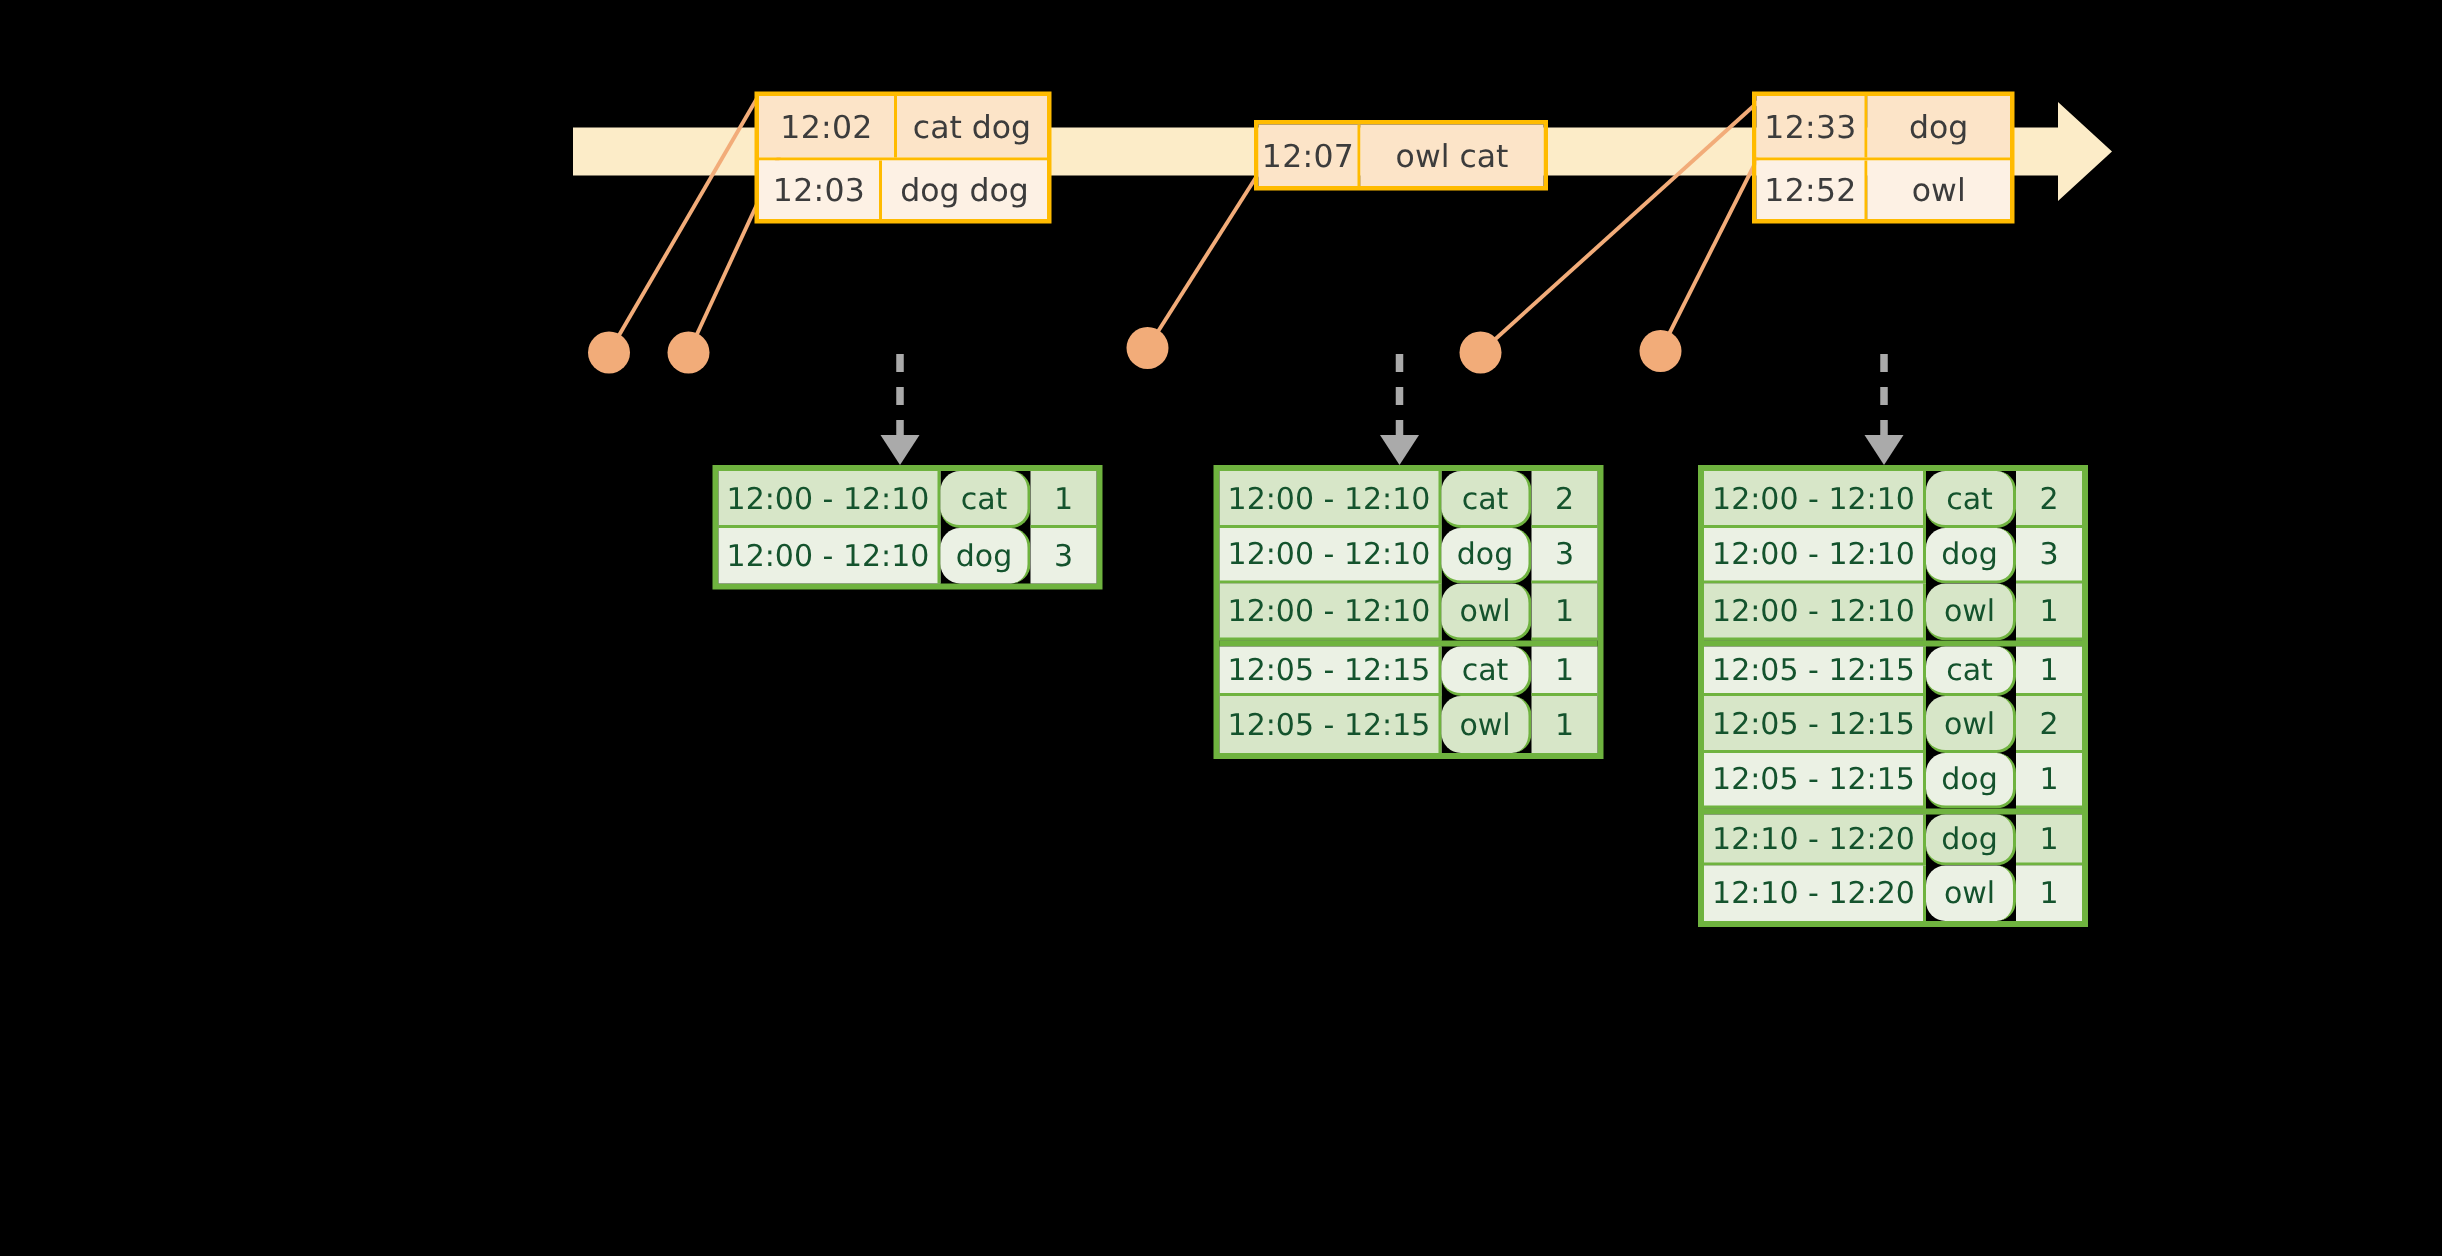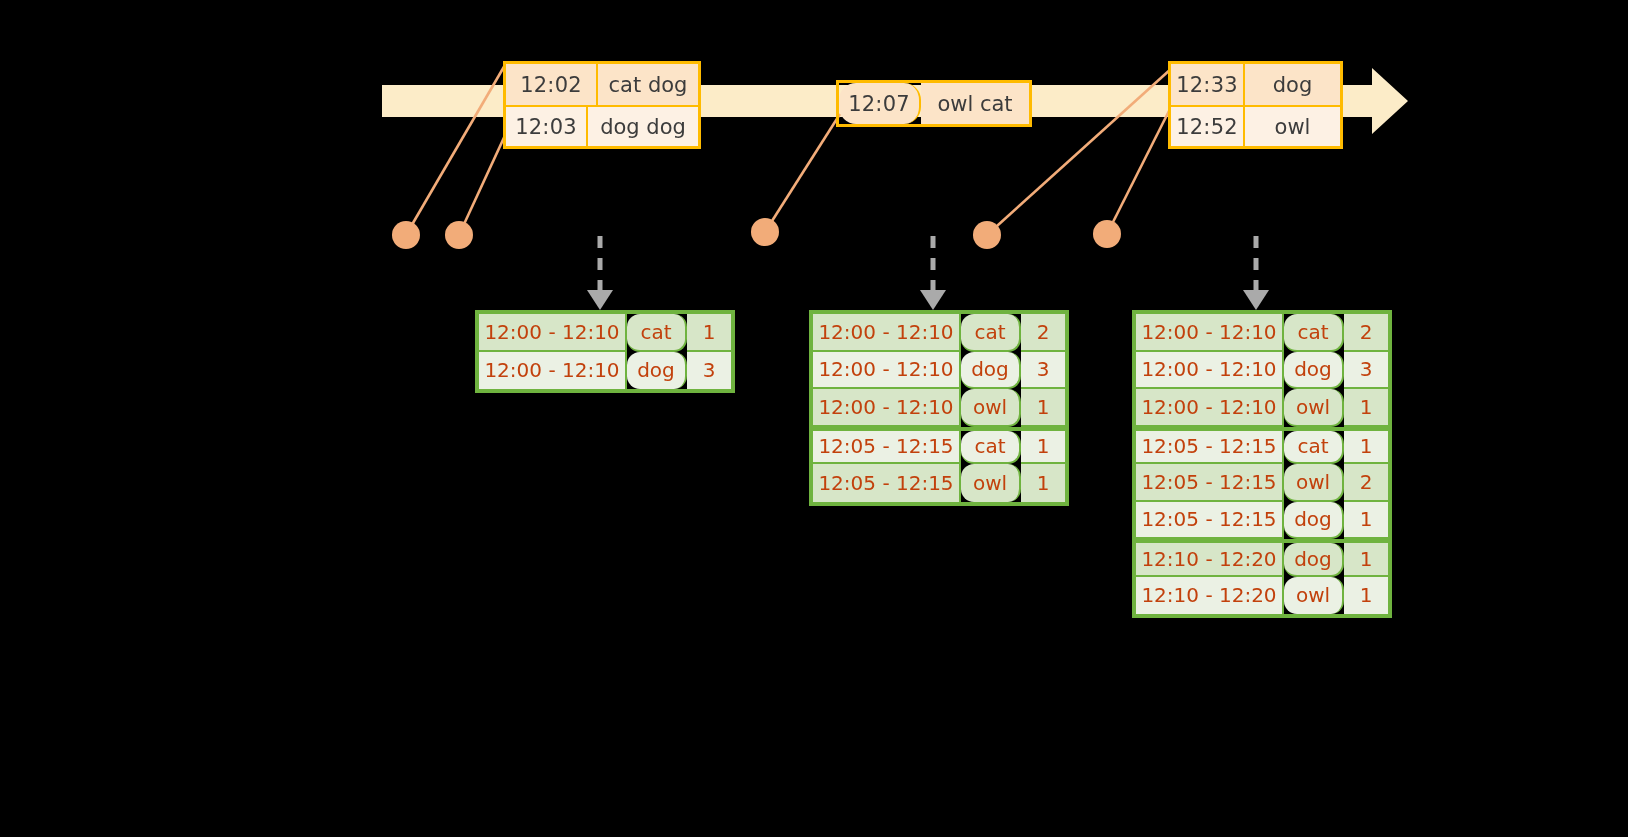--- a/index.html
+++ b/index.html
@@ -87,21 +87,21 @@
   }
   .res-row.gap-above {
     border-top: 4px solid #6FB33F;
   }
   .res-cell {
     box-sizing: border-box;
     display: flex;
     align-items: center;
     justify-content: center;
     font-size: 20px;
-    color: #c2410c;
+    color: #14532d;
     border-right: 2px solid #6FB33F;
     border-bottom: 2px solid #6FB33F;
   }
   .res-row:last-child .res-cell { border-bottom: none; }
   .res-cell.last { border-right: none; }
   .res-shade-a .res-cell { background: #D7E6C8; }
   .res-shade-b .res-cell { background: #EBF1E4; }
 
   .c-window { width: 148px; }
   .c-key    { width: 60px; border-radius: 13px; }
@@ -147,21 +147,21 @@
           <div class="ev-time" style="width: 92px;">12:02</div>
           <div class="ev-val">cat dog</div>
         </div>
         <div class="event-row ev-shade-b">
           <div class="ev-time" style="width: 82px;">12:03</div>
           <div class="ev-val">dog dog</div>
         </div>
       </div>
       <div class="event-box" style="left: 836px; top: 80px; width: 196px;">
         <div class="event-row ev-shade-a">
-          <div class="ev-time" style="width: 82px; border-radius: 17px;">12:07</div>
+          <div class="ev-time" style="width: 68px;">12:07</div>
           <div class="ev-val">owl cat</div>
         </div>
       </div>
       <div class="event-box" style="left: 1168px; top: 61px; width: 175px;">
         <div class="event-row ev-shade-a">
           <div class="ev-time" style="width: 74px;">12:33</div>
           <div class="ev-val">dog</div>
         </div>
         <div class="event-row ev-shade-b">
           <div class="ev-time" style="width: 74px;">12:52</div>

